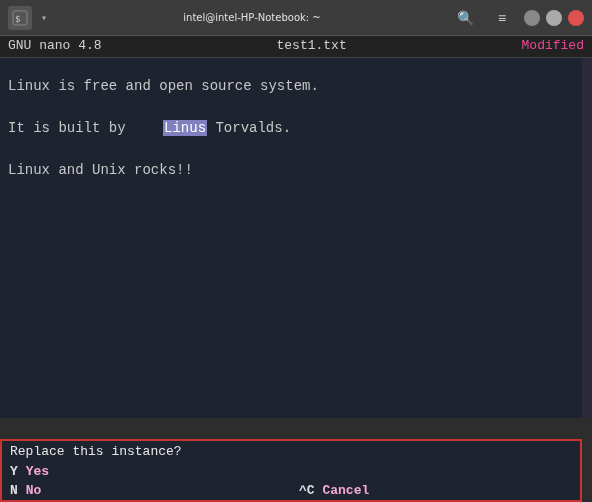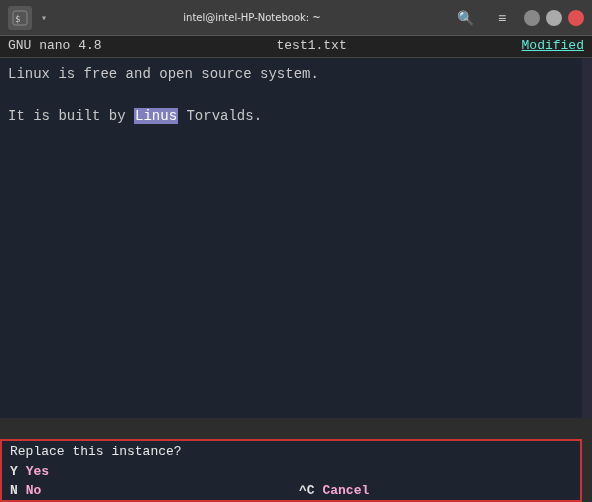--- a/index.html
+++ b/index.html
@@ -91,43 +91,44 @@
       justify-content: space-between;
       align-items: flex-start;
       background: #222;
       color: #d0d0d0;
       font-size: 13px;
       padding: 2px 8px;
       height: 22px;
       border-bottom: 1px solid #444;
     }
     .nano-topbar span { font-family: 'Courier New', Courier, monospace; }
-    .nano-modified { color: #5eead4; text-decoration: underline; }
+    .nano-modified { color: #ec4899; }
 
     
     .editor-area {
       background: #1e2330;
       color: #c8c8c8;
       font-size: 14px;
       font-family: 'Courier New', Courier, monospace;
-      padding: 6px 8px;
+      padding: 18px 8px;
       flex: 1;
       height: 360px;
       line-height: 1.5;
       position: relative;
       overflow: hidden;
     }
     .editor-line {
       white-space: pre;
       color: #c8c8c8;
     }
     .highlight-word {
       background: #8080c0;
       color: #ffffff;
       padding: 0 1px;
+      margin-left: 29px;
     }
 
     
     .scrollbar {
       position: absolute;
       right: 0;
       top: 0;
       width: 10px;
       height: 100%;
       background: #2a2a3a;
@@ -197,20 +198,21 @@
   <span>GNU nano 4.8</span>
   <span>test1.txt</span>
   <span class="nano-modified">Modified</span>
 </div>
 
 <div class="editor-area" style="position:relative;">
   <div class="editor-line">Linux is free and open source system.</div>
   <div class="editor-line">&nbsp;</div>
   <div class="editor-line">It is built by <span class="highlight-word">Linus</span> Torvalds.</div>
   <div class="editor-line">&nbsp;</div>
+  <div class="editor-line">Linux and Unix rocks!!</div>
 
   <div class="scrollbar"></div>
 </div>
 
 <div style="background:#1e2330; height: calc(502px - 36px - 22px - 360px - 84px);"></div>
 
 <div style="position:absolute; bottom:0; left:0; width:582px;">
   <div class="replace-prompt">
     <div class="replace-question">Replace this instance?</div>
     <div class="replace-options">

